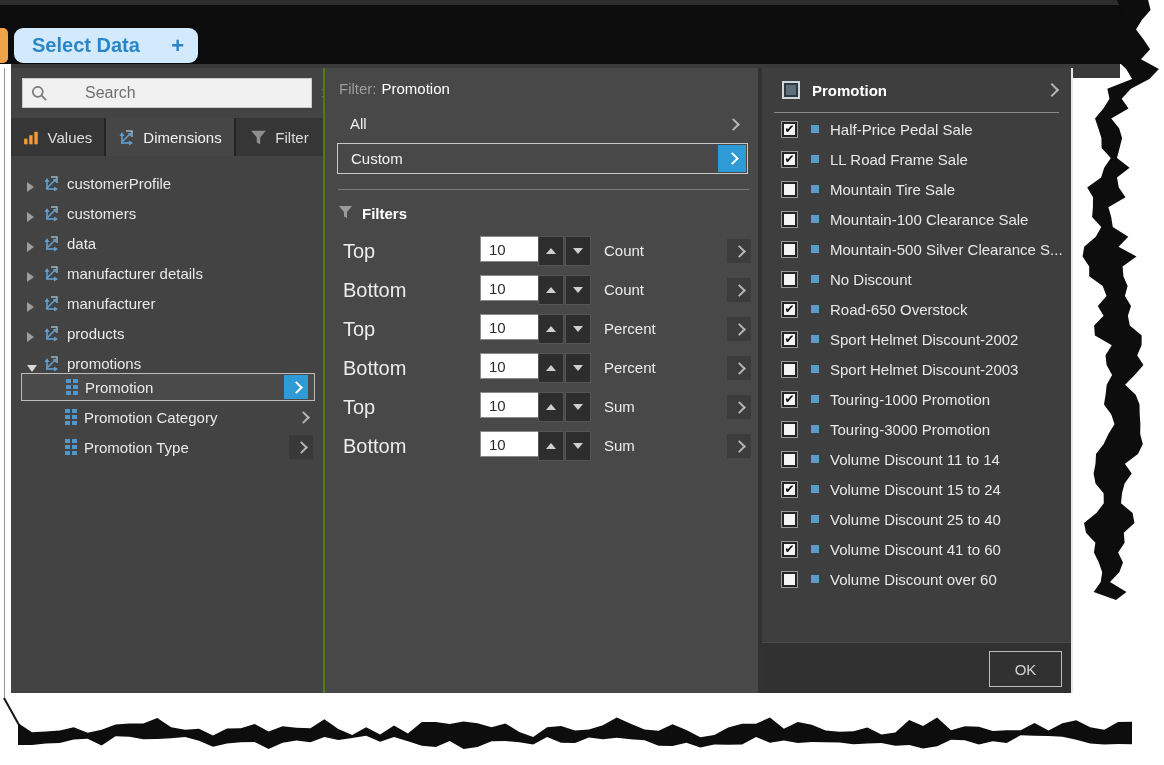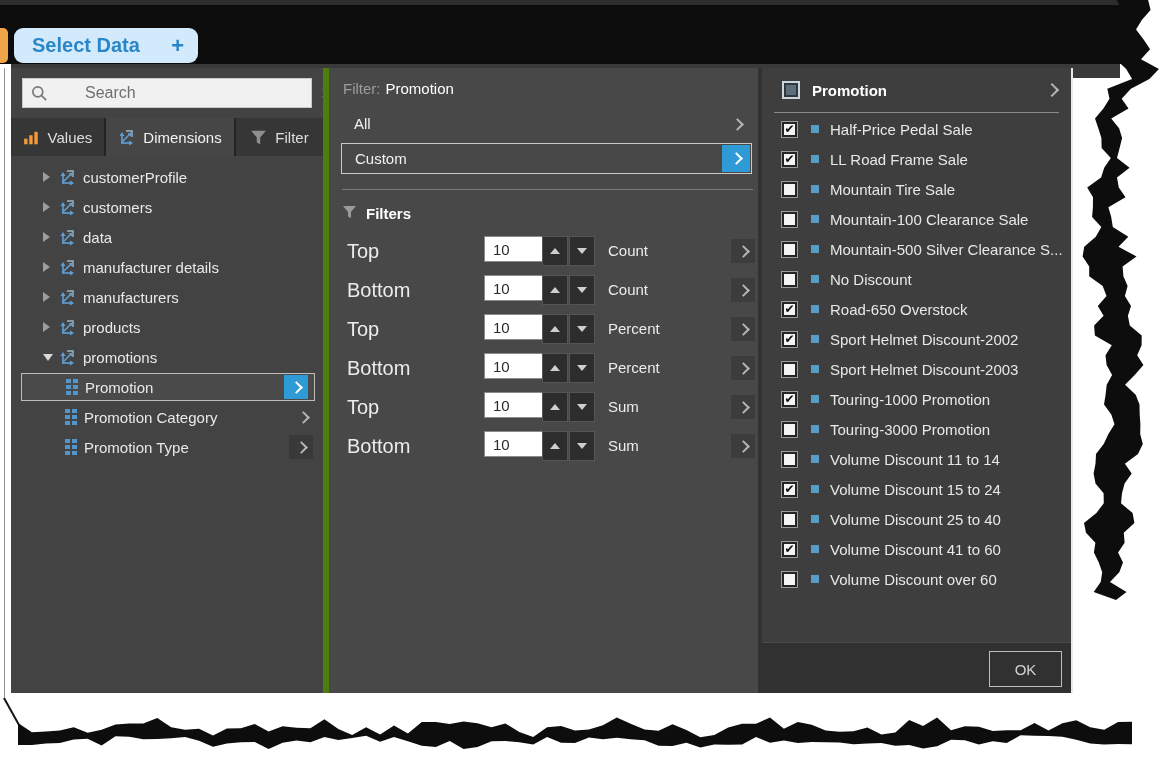--- a/index.html
+++ b/index.html
@@ -12,40 +12,40 @@
   .topstrip { position:absolute; left:0; top:0; width:1130px; height:5px; background:#2d2d2d; }
   .understrip { position:absolute; left:11px; top:64px; width:1109px; height:14px; background:#3a3a3a; }
   .orange-tab { position:absolute; left:0; top:28px; width:8px; height:35px; background:var(--orange-accent); border-radius:0 5px 5px 0; }
   .select-tab { position:absolute; left:14px; top:28px; width:184px; height:35px; background:var(--select-tab-bg); border-radius:9px; display:flex; align-items:center; padding:0 14px 0 18px; }
   .select-tab .lbl { color:var(--select-tab-text); font-size:20px; font-weight:bold; flex:1; }
   .select-tab .plus { color:var(--select-tab-text); font-size:22px; font-weight:bold; line-height:20px; }
 
   
   .panel { position:absolute; top:68px; height:625px; }
   .left-panel  { left:11px;  width:312px; background:var(--left-panel-bg); }
-  .mid-panel   { left:323px; width:435px; background:var(--mid-panel-bg); border-left:6px solid #4d7c0f; }
+  .mid-panel   { left:323px; width:435px; background:var(--mid-panel-bg); border-left:2px solid #4d7c0f; }
   .panel-gap   { position:absolute; top:68px; left:758px; width:4px; height:625px; background:#323232; }
   .right-panel { left:762px; width:311px; background:var(--right-panel-bg); border-right:2px solid #e9e9e9; }
 
   
   .searchbox { position:absolute; left:11px; top:10px; width:290px; height:30px; background:#f1f1f1; border:1px solid #c9c9c9; display:flex; align-items:center; padding:0 8px;gap:29px; }
   .searchbox input { flex:1; border:none; outline:none; background:transparent; font-size:16px; color:#444; font-family:"Liberation Sans",sans-serif; margin-left:8px; }
   .searchbox input::placeholder { color:#6f6f6f; }
   .search-clear { color:#bfbfbf; font-size:20px; line-height:16px; cursor:default; }
 
   .tabrow { position:absolute; left:0; top:50px; width:312px; height:38px; background:#292929; display:flex; }
   .tab { display:flex; align-items:center; justify-content:center; gap:8px; height:38px; background:#363636; color:#dedede; font-size:15px; border-right:2px solid #232323; }
   .tab.active { background:#464646; color:#f2f2f2; }
   .tab-values { width:95px; }
   .tab-dimensions { width:130px; }
   .tab-filter { width:87px; border-right:none; }
 
   .tree { position:absolute; left:0; top:94px; width:312px; }
   .tree-row { position:relative; height:30px; display:flex; align-items:center; }
-  .tree-row.lvl0 { padding-left:32px; }
+  .tree-row.lvl0 { padding-left:16px;align-items:flex-end; }
   .tree-row.lvl1 { padding-left:54px; }
   .tree-row.selected { height:28px; margin:1px 8px 1px 10px; padding-left:44px; border:1px solid #bdbdbd; background:#4a4a4a; }
   .expander { width:16px; display:flex; align-items:center; }
   .tri-right { width:0; height:0; border-left:7px solid #9d9d9d; border-top:5px solid transparent; border-bottom:5px solid transparent; }
   .tri-down  { width:0; height:0; border-top:7px solid #d8d8d8; border-left:5px solid transparent; border-right:5px solid transparent; }
   .tree-label { color:#e9e9e9; font-size:15px; margin-left:7px; white-space:nowrap; }
   .grid-icon { display:grid; grid-template-columns:5px 5px; grid-auto-rows:4px; gap:2px; }
   .grid-icon i { background:var(--tree-icon-blue); display:block; }
 
   .chev { display:inline-block; width:9px; height:9px; border-top:2px solid #b5b5b5; border-right:2px solid #b5b5b5; transform:rotate(45deg); }
@@ -222,21 +222,21 @@
           </span>
           <svg width="17" height="17" viewBox="0 0 17 17">
             <polyline points="8,2 14,2 14,8" fill="none" stroke="#9fb6c4" stroke-width="1.4"></polyline>
             <line x1="4" y1="13" x2="12" y2="5" stroke="#5f9fd4" stroke-width="1.6"></line>
             <polygon points="13.6,3.4 9.6,4.4 12.6,7.4" fill="#5f9fd4"></polygon>
             <line x1="4" y1="14" x2="4" y2="6" stroke="#5f9fd4" stroke-width="1.6"></line>
             <polygon points="4,3 1.5,7 6.5,7" fill="#5f9fd4"></polygon>
             <line x1="3" y1="14" x2="12" y2="14" stroke="#5f9fd4" stroke-width="1.6"></line>
             <polygon points="15,14 11,11.5 11,16.5" fill="#5f9fd4"></polygon>
           </svg>
-          <span class="tree-label">manufacturers</span>
+          <span class="tree-label">manufacturer</span>
         </div>
         <div class="tree-row lvl0">
           <span class="expander">
             <span class="tri-right"></span>
           </span>
           <svg width="17" height="17" viewBox="0 0 17 17">
             <polyline points="8,2 14,2 14,8" fill="none" stroke="#9fb6c4" stroke-width="1.4"></polyline>
             <line x1="4" y1="13" x2="12" y2="5" stroke="#5f9fd4" stroke-width="1.6"></line>
             <polygon points="13.6,3.4 9.6,4.4 12.6,7.4" fill="#5f9fd4"></polygon>
             <line x1="4" y1="14" x2="4" y2="6" stroke="#5f9fd4" stroke-width="1.6"></line>

